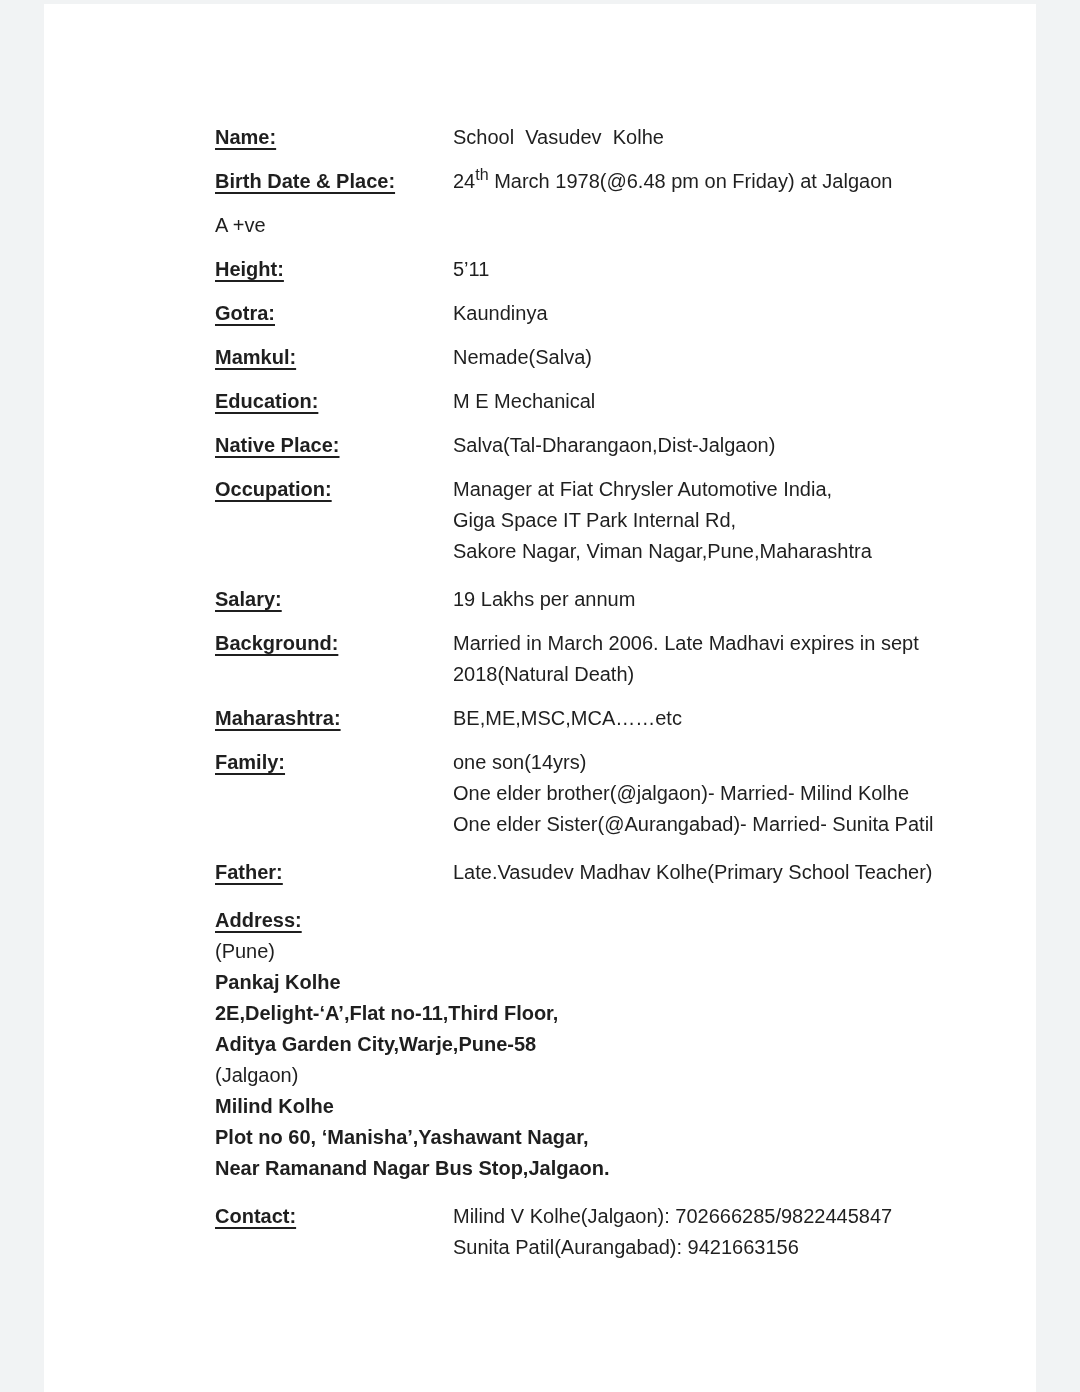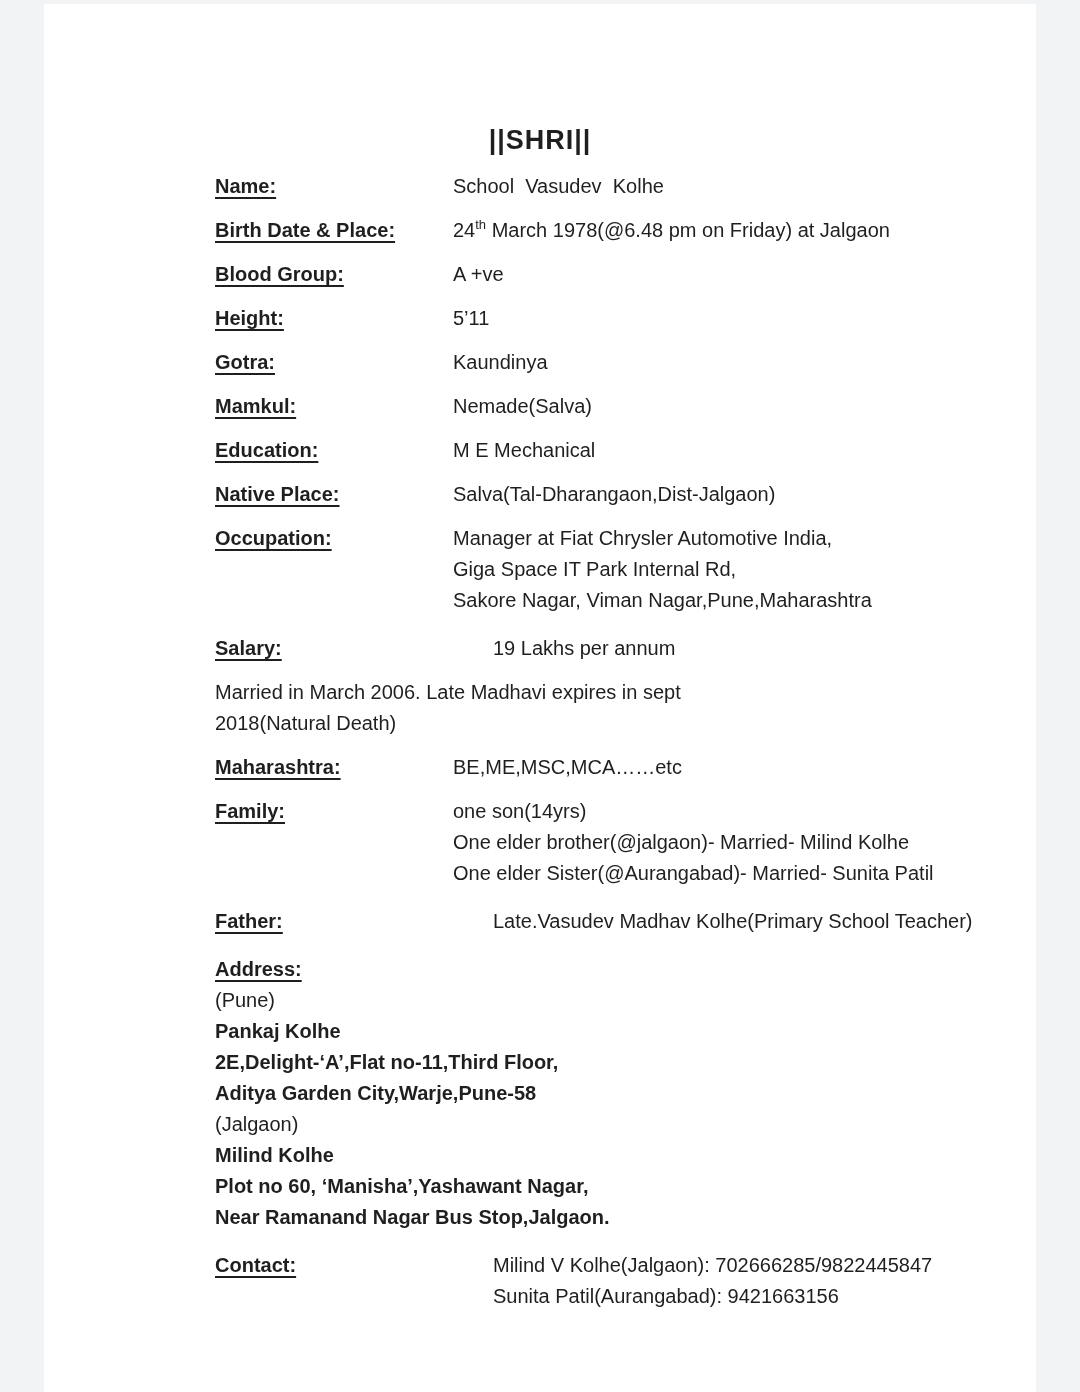--- a/index.html
+++ b/index.html
@@ -32,65 +32,63 @@
   }
   .content { margin-left: 123px; margin-right: 40px; }
   .row {
     display: flex;
     align-items: flex-start;
     font-size: 20px;
     line-height: 31px;
     margin-bottom: 13px;
     margin-left: 48px;
   }
-  .row.gap { margin-top: 17px; gap: 40px; }
+  .row.gap { margin-top: 17px; }
   .row-label {
     width: 238px;
     flex-shrink: 0;
     font-weight: 700;
   }
   .u {
     text-decoration: underline;
     text-decoration-thickness: 2px;
     text-underline-offset: 4px;
   }
   .row-value {
     white-space: pre-wrap;
     flex: 1;
   }
-  sup { font-size: 13px; line-height: 0; }
+  sup { font-size: 16px; line-height: 0; }
   
   .row.addr-row { display: block; }
   .addr-group { display: flex; align-items: flex-start; flex-direction: column; }
   .addr-label { width: 116px; flex-shrink: 0; font-weight: 700; }
   .addr-city { width: 122px; flex-shrink: 0; }
   .addr-value { flex: 1; }
   .addr-name { font-weight: 700; }
   .addr-lines { white-space: pre-wrap; font-weight: bold; }
 </style>
 </head>
 <body>
 
 <div class="page">
-  <div class="doc-title">||SHRI||</div>
 
   <div class="content">
 
     <div class="row">
       <div class="row-label"><span class="u">Name:</span></div>
       <div class="row-value">School  Vasudev  Kolhe</div>
     </div>
 
     <div class="row">
       <div class="row-label"><span class="u">Birth Date &amp; Place:</span></div>
       <div class="row-value"><span>24</span><sup>th</sup><span> March 1978(@6.48 pm on Friday) at Jalgaon</span></div>
     </div>
 
     <div class="row">
-      <div class="row-label"><span class="u">Blood Group:</span></div>
       <div class="row-value">A +ve</div>
     </div>
 
     <div class="row">
       <div class="row-label"><span class="u">Height:</span></div>
       <div class="row-value">5’11</div>
     </div>
 
     <div class="row">
       <div class="row-label"><span class="u">Gotra:</span></div>
@@ -118,20 +116,21 @@
 Giga Space IT Park Internal Rd,
 Sakore Nagar, Viman Nagar,Pune,Maharashtra</div>
     </div>
 
     <div class="row gap">
       <div class="row-label"><span class="u">Salary:</span></div>
       <div class="row-value">19 Lakhs per annum</div>
     </div>
 
     <div class="row">
+      <div class="row-label"><span class="u">Background:</span></div>
       <div class="row-value">Married in March 2006. Late Madhavi expires in sept
 2018(Natural Death)</div>
     </div>
 
     <div class="row">
       <div class="row-label"><span class="u">Maharashtra:</span></div>
       <div class="row-value">BE,ME,MSC,MCA……etc</div>
     </div>
 
     <div class="row">

